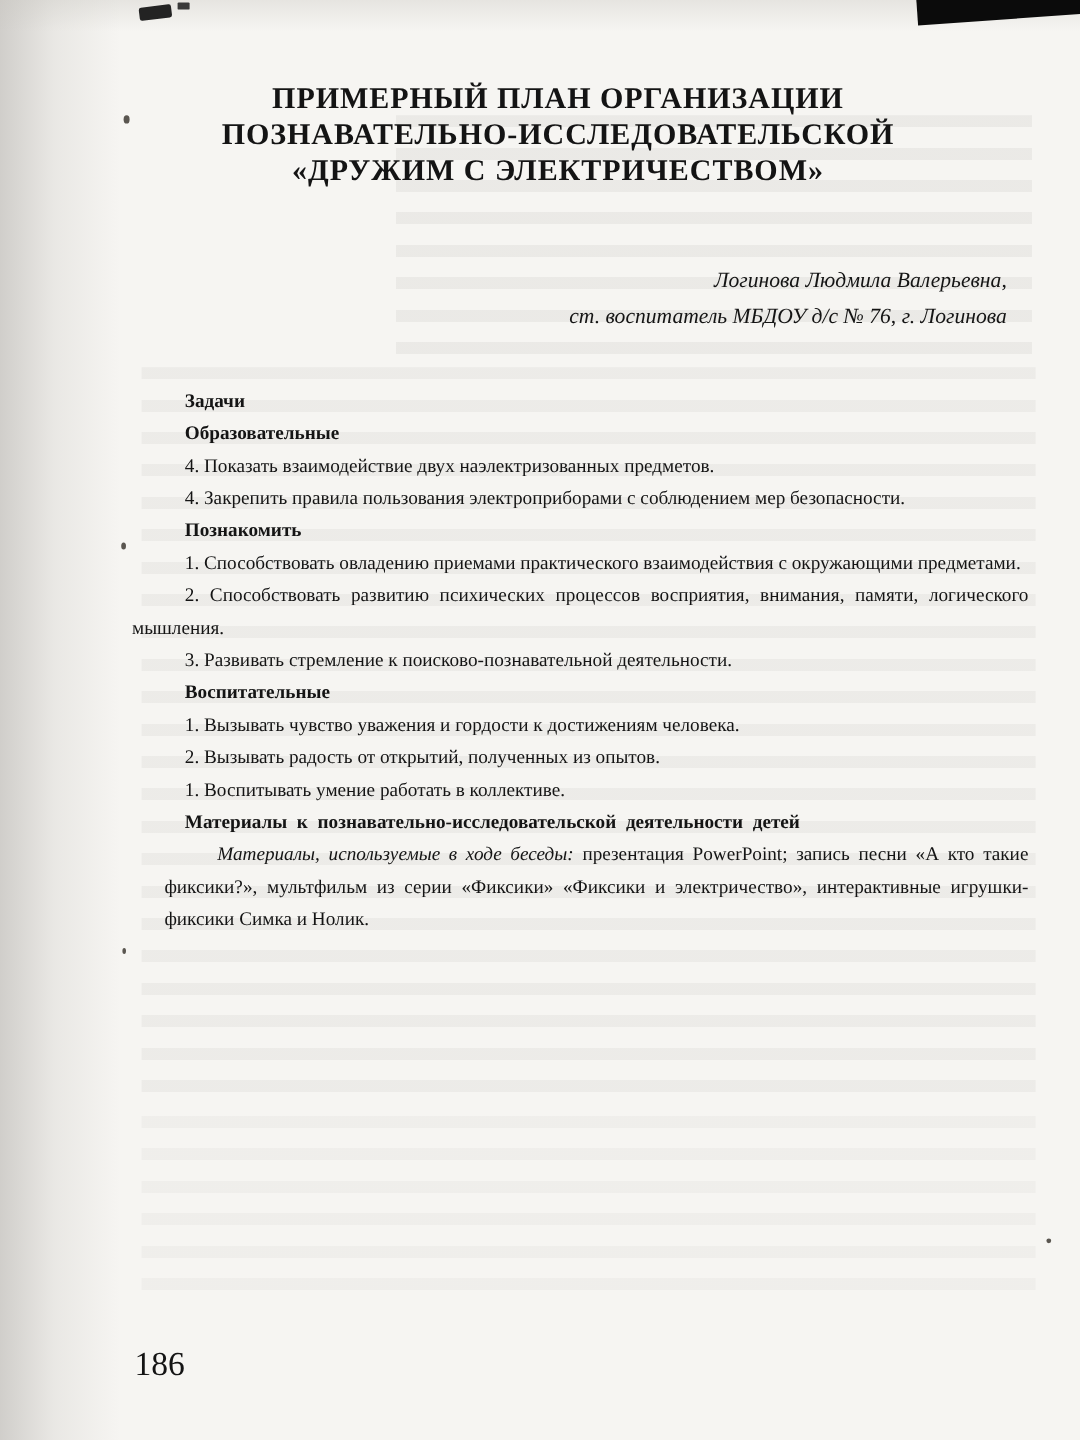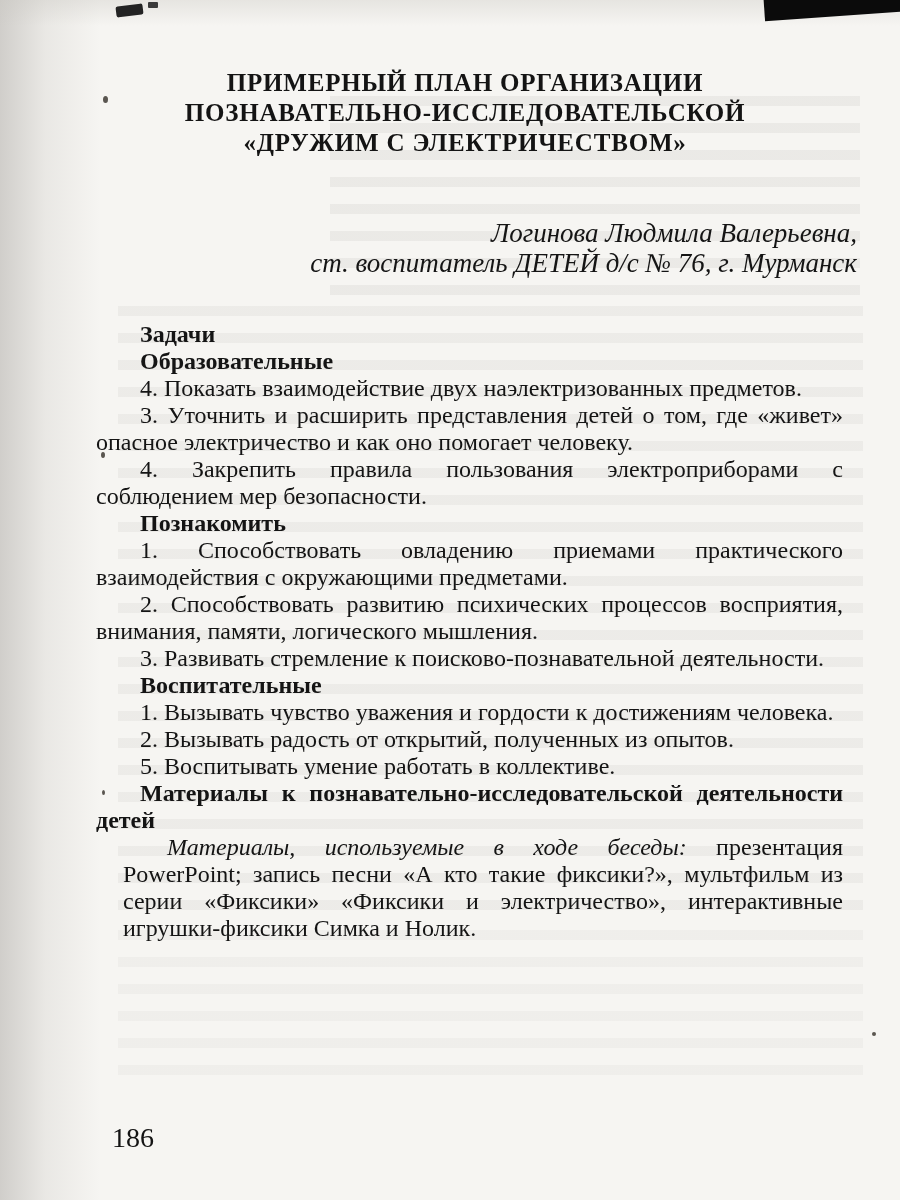--- a/index.html
+++ b/index.html
@@ -48,27 +48,27 @@
   .ghost.g1 { left: 330px; top: 96px;  width: 530px; height: 200px; }
   .ghost.g2 { left: 118px; top: 306px; width: 745px; height: 610px; opacity: .85; }
   .ghost.g3 { left: 118px; top: 930px; width: 745px; height: 160px; opacity: .6; }
   
   .doc-title {
     position: absolute; left: 80px; top: 68px; width: 770px;
     text-align: center; font-weight: 700;
     font-size: 25px; line-height: 30px; letter-spacing: 0.8px;
   }
   .author {
-    position: absolute; left: 110px; top: 218px; width: 747px;
+    position: absolute; left: 92px; top: 218px; width: 747px;
     text-align: right; font-style: italic;
-    font-size: 27px; line-height: 30px;
+    font-size: 18px; line-height: 30px;
   }
   .body-text {
-    position: absolute; left: 96px; top: 321px; width: 747px;
-    font-size: 24px; line-height: 27px;
+    position: absolute; left: 110px; top: 321px; width: 747px;
+    font-size: 16px; line-height: 27px;
     hyphens: auto;
   }
   .blk { margin: 0; text-align: justify; }
   .blk.heading            { font-weight: 700; text-indent: 44px; text-align: left; }
   .blk.subheading         { font-weight: 700; text-indent: 44px; text-align: left; }
   .blk.para               { text-indent: 44px; }
   .blk.heading-justified  { font-weight: 700; text-indent: 44px; word-spacing: 4px; }
   .blk.para-lead          { text-indent: 44px; margin-left: 27px; }
   .blk.para-lead i        { font-style: italic; }
   .page-number {
@@ -94,34 +94,33 @@
 <div class="ghost g3"></div>
 
 <div class="doc-title" id="doc-title">
     <div>ПРИМЕРНЫЙ ПЛАН ОРГАНИЗАЦИИ</div>
     <div>ПОЗНАВАТЕЛЬНО-ИССЛЕДОВАТЕЛЬСКОЙ</div>
     <div>«ДРУЖИМ С ЭЛЕКТРИЧЕСТВОМ»</div>
   </div>
 
 <div class="author" id="author-block">
     <div>Логинова Людмила Валерьевна,</div>
-    <div>ст. воспитатель ДЕТЕЙ д/с № 76, г. Мурманск</div>
+    <div>ст. воспитатель МБДОУ д/с № 76, г. Логинова</div>
   </div>
 
 <div class="body-text" id="body-text" lang="ru">
     <p class="blk heading">Задачи</p>
     <p class="blk subheading">Образовательные</p>
     <p class="blk para">4. Показать взаимодействие двух наэлектризованных предметов.</p>
-    <p class="blk para">3. Уточнить и расширить представления детей о том, где «живет» опасное электричество и как оно помогает человеку.</p>
     <p class="blk para">4. Закрепить правила пользования электроприборами с соблюдением мер безопасности.</p>
     <p class="blk subheading">Познакомить</p>
     <p class="blk para">1. Способствовать овладению приемами практического взаимодействия с окружающими предметами.</p>
     <p class="blk para">2. Способствовать развитию психических процессов восприятия, внимания, памяти, логического мышления.</p>
     <p class="blk para">3. Развивать стремление к поисково-познавательной деятельности.</p>
     <p class="blk subheading">Воспитательные</p>
     <p class="blk para">1. Вызывать чувство уважения и гордости к достижениям человека.</p>
     <p class="blk para">2. Вызывать радость от открытий, полученных из опытов.</p>
-    <p class="blk para">5. Воспитывать умение работать в коллективе.</p>
+    <p class="blk para">1. Воспитывать умение работать в коллективе.</p>
     <p class="blk heading-justified">Материалы к познавательно-исследовательской деятельности детей</p>
     <p class="blk para-lead"><i>Материалы, используемые в ходе беседы:</i> презентация PowerPoint; запись песни «А кто такие фиксики?», мультфильм из серии «Фиксики» «Фиксики и электричество», интерактивные игрушки-фиксики Симка и Нолик.</p>
   </div>
 
 <div class="page-number">186</div>
 
 </body></html>

